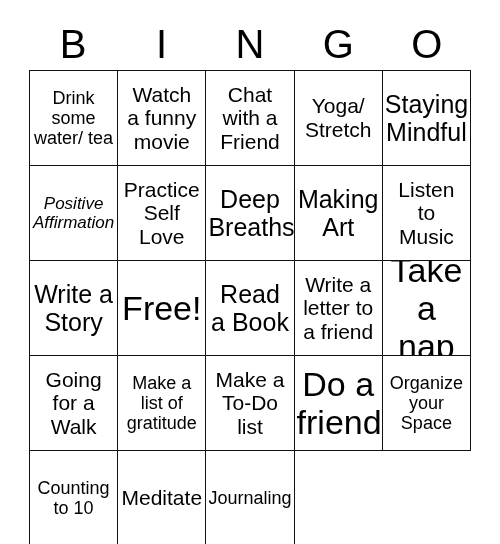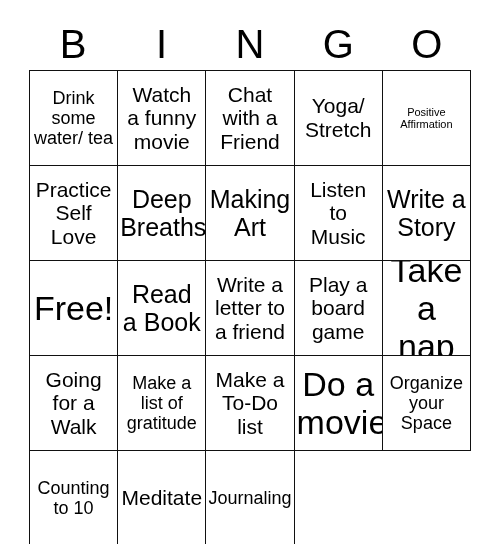--- a/index.html
+++ b/index.html
@@ -73,21 +73,21 @@
     width: 100%;
     line-height: 1.12;
     white-space: pre-line;
     word-break: normal;
   }
   
   .fs-xl  { font-size: 34px; }
   .fs-lg  { font-size: 25px; }
   .fs-md  { font-size: 21px; }
   .fs-sm  { font-size: 18px; }
-  .fs-xs  { font-size: 11px; }
+  .fs-xs  { font-size: 17px; font-style: italic; }
 </style>
 </head>
 <body>
 
 <div id="card">
 
   <div id="header">
       <div class="header-letter">B</div>
       <div class="header-letter">I</div>
       <div class="header-letter">N</div>
@@ -109,20 +109,24 @@
       <div class="cell">
         <span class="cell-text fs-md">Chat
 with a
 Friend</span>
       </div>
       <div class="cell">
         <span class="cell-text fs-md">Yoga/
 Stretch</span>
       </div>
       <div class="cell">
+        <span class="cell-text fs-lg">Staying
+Mindful</span>
+      </div>
+      <div class="cell">
         <span class="cell-text fs-xs">Positive
 Affirmation</span>
       </div>
       <div class="cell">
         <span class="cell-text fs-md">Practice
 Self
 Love</span>
       </div>
       <div class="cell">
         <span class="cell-text fs-lg">Deep
@@ -147,46 +151,41 @@
       <div class="cell">
         <span class="cell-text fs-lg">Read
 a Book</span>
       </div>
       <div class="cell">
         <span class="cell-text fs-md">Write a
 letter to
 a friend</span>
       </div>
       <div class="cell">
-        <span class="cell-text fs-md">Play a
-board
-game</span>
-      </div>
-      <div class="cell">
         <span class="cell-text fs-xl">Take
 a nap</span>
       </div>
       <div class="cell">
         <span class="cell-text fs-md">Going
 for a
 Walk</span>
       </div>
       <div class="cell">
         <span class="cell-text fs-sm">Make a
 list of
 gratitude</span>
       </div>
       <div class="cell">
         <span class="cell-text fs-md">Make a
 To-Do
 list</span>
       </div>
       <div class="cell">
         <span class="cell-text fs-xl">Do a
-movie</span>
+friend</span>
       </div>
       <div class="cell">
         <span class="cell-text fs-sm">Organize
 your
 Space</span>
       </div>
       <div class="cell">
         <span class="cell-text fs-sm">Counting
 to 10</span>
       </div>

